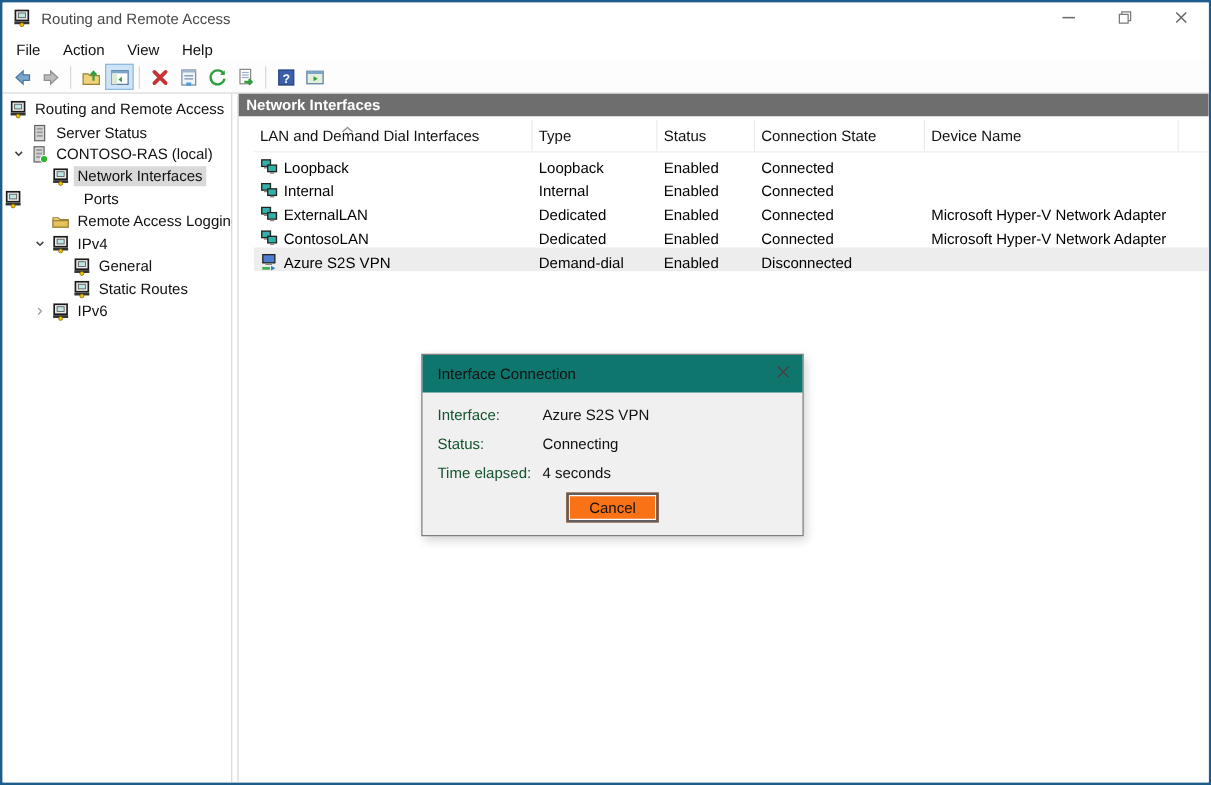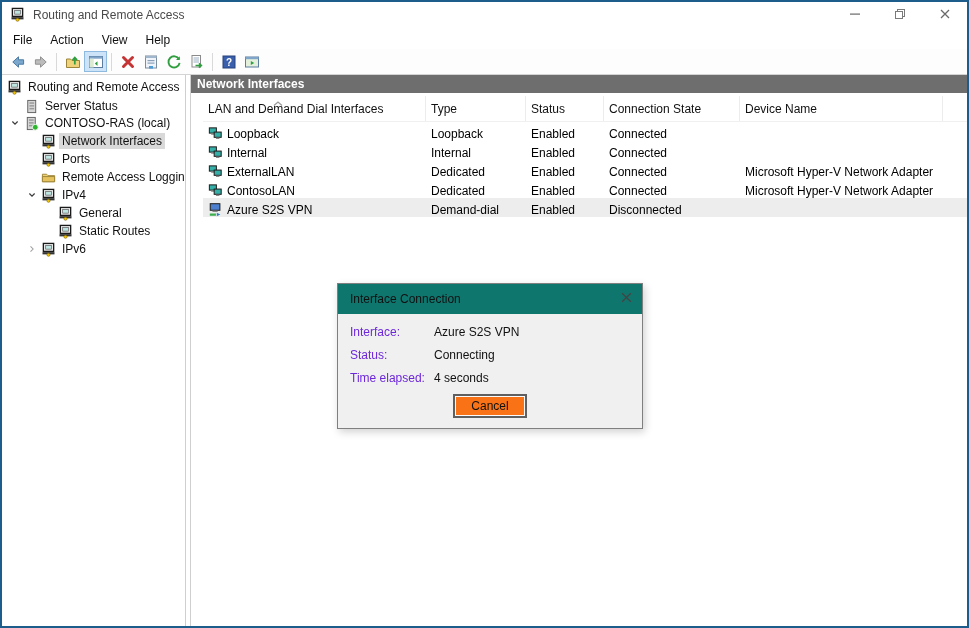--- a/index.html
+++ b/index.html
@@ -47,21 +47,21 @@
   .cell.c-name{display:flex;align-items:center;gap:3px;}
   .row-icon{width:16px;height:15px;flex:0 0 16px;display:flex;align-items:center;}
   
   .dialog{position:absolute;left:335px;top:281px;width:306px;height:146px;box-sizing:border-box;
     background:#f0f0f0;border:1px solid #7f7f7f;box-shadow:2px 3px 8px rgba(0,0,0,0.18);z-index:10;}
   .dlg-title{height:30px;background:#0f766e;display:flex;align-items:center;padding-left:12px;}
   .dlg-title-text{color:#111;}
   .dlg-close{margin-left:auto;width:32px;height:100%;display:flex;align-items:center;justify-content:center;}
   .dlg-body{padding-top:11px;}
   .dlg-row{display:flex;margin:0 0 9px 12px;}
-  .dlg-label{width:84px;flex:0 0 84px;color:#6d28d9;}
+  .dlg-label{width:84px;flex:0 0 84px;color:#14532d;}
   .dlg-value{color:#111;}
   .btn-cancel{display:block;margin:8px auto 0;width:74px;height:24px;background:#f97316;
     border:2px solid #5f5f5f;box-shadow:inset 0 0 0 1px #fafafa;
     font-family:"Liberation Sans","DejaVu Sans",sans-serif;font-size:12px;color:#111;}
 </style>
 </head>
 <body>
 
 <div class="window">
 
@@ -217,21 +217,21 @@
           <span class="ticon">
             <svg width="15" height="15" viewBox="0 0 16 16">
               <rect x="2.5" y="1.5" width="11" height="8.5" fill="#e9e9e9" stroke="#1a1a1a" stroke-width="1.4"></rect>
               <rect x="5" y="3.6" width="6" height="4" fill="#bfe6e2" stroke="#555" stroke-width="0.7"></rect>
               <rect x="1.6" y="10.8" width="12.8" height="2.4" fill="#333"></rect>
               <circle cx="8" cy="13.6" r="1.7" fill="#f4c400" stroke="#7a6000" stroke-width="0.6"></circle>
             </svg>
           </span>
           <span class="tlabel">Network Interfaces</span>
         </div>
-        <div class="tree-row" style="padding-left: 38px;">
+        <div class="tree-row" style=" gap: 43px;">
           <span class="ticon">
             <svg width="15" height="15" viewBox="0 0 16 16">
               <rect x="2.5" y="1.5" width="11" height="8.5" fill="#e9e9e9" stroke="#1a1a1a" stroke-width="1.4"></rect>
               <rect x="5" y="3.6" width="6" height="4" fill="#bfe6e2" stroke="#555" stroke-width="0.7"></rect>
               <rect x="1.6" y="10.8" width="12.8" height="2.4" fill="#333"></rect>
               <circle cx="8" cy="13.6" r="1.7" fill="#f4c400" stroke="#7a6000" stroke-width="0.6"></circle>
             </svg>
           </span>
           <span class="tlabel">Ports</span>
         </div>

